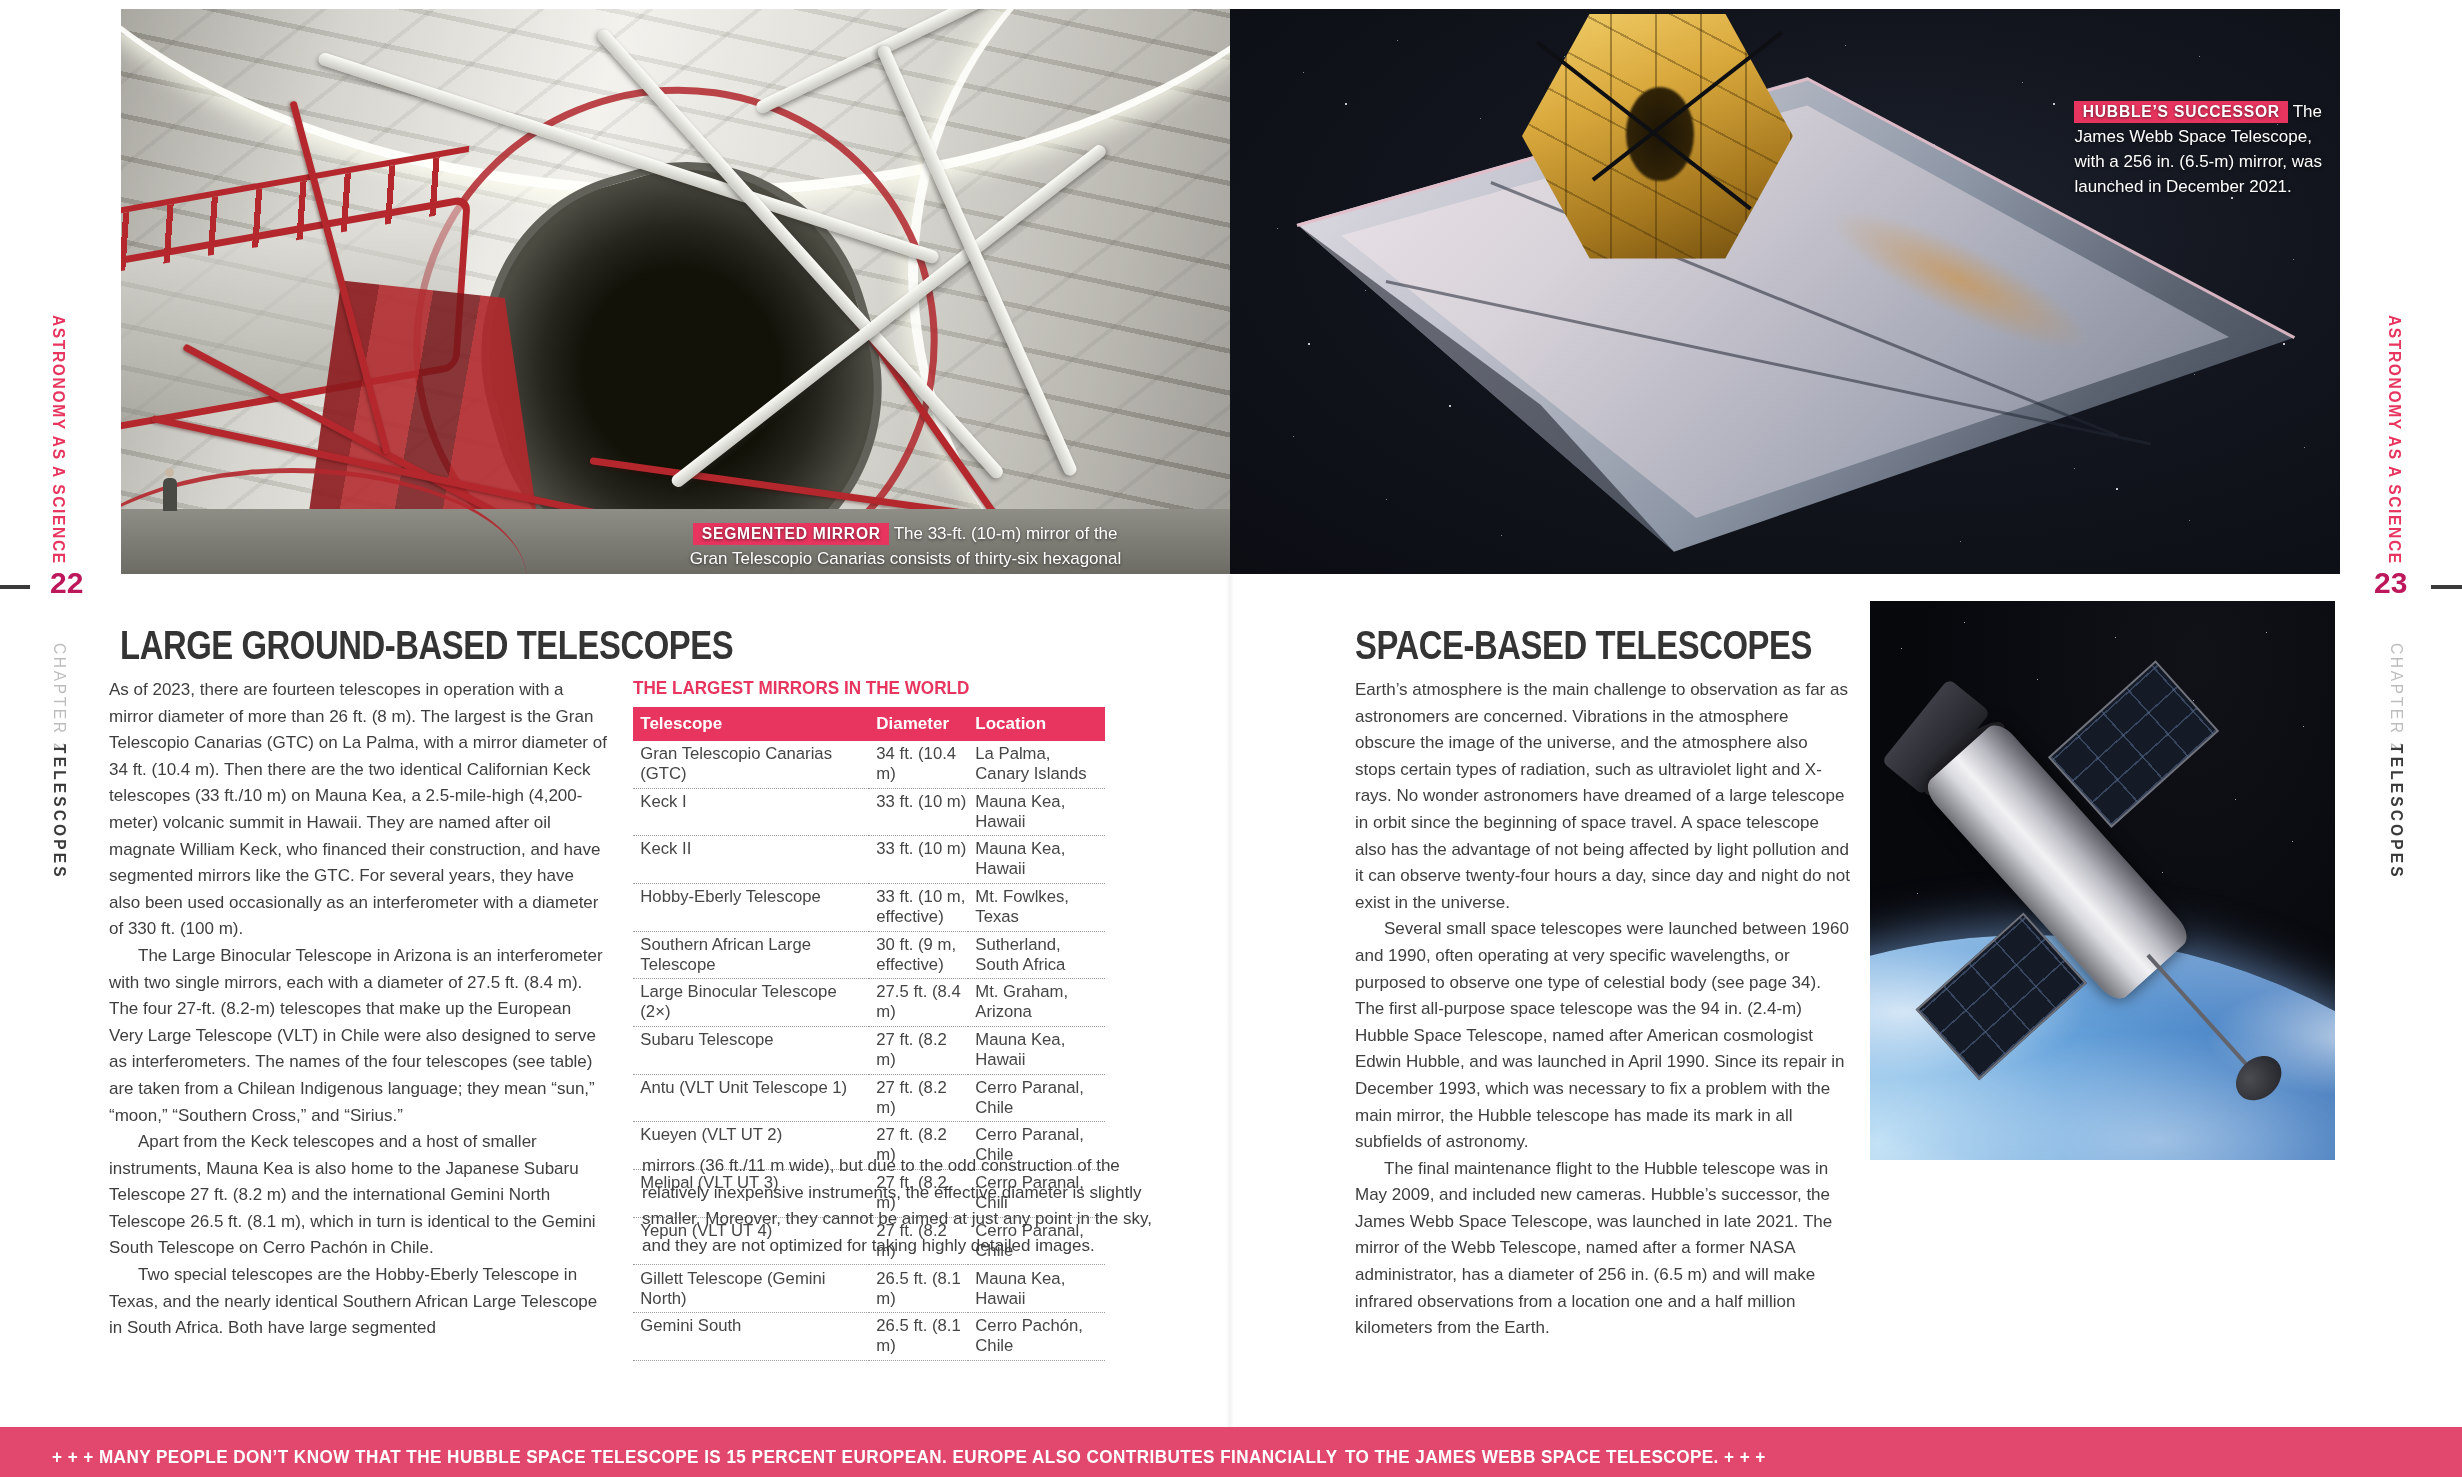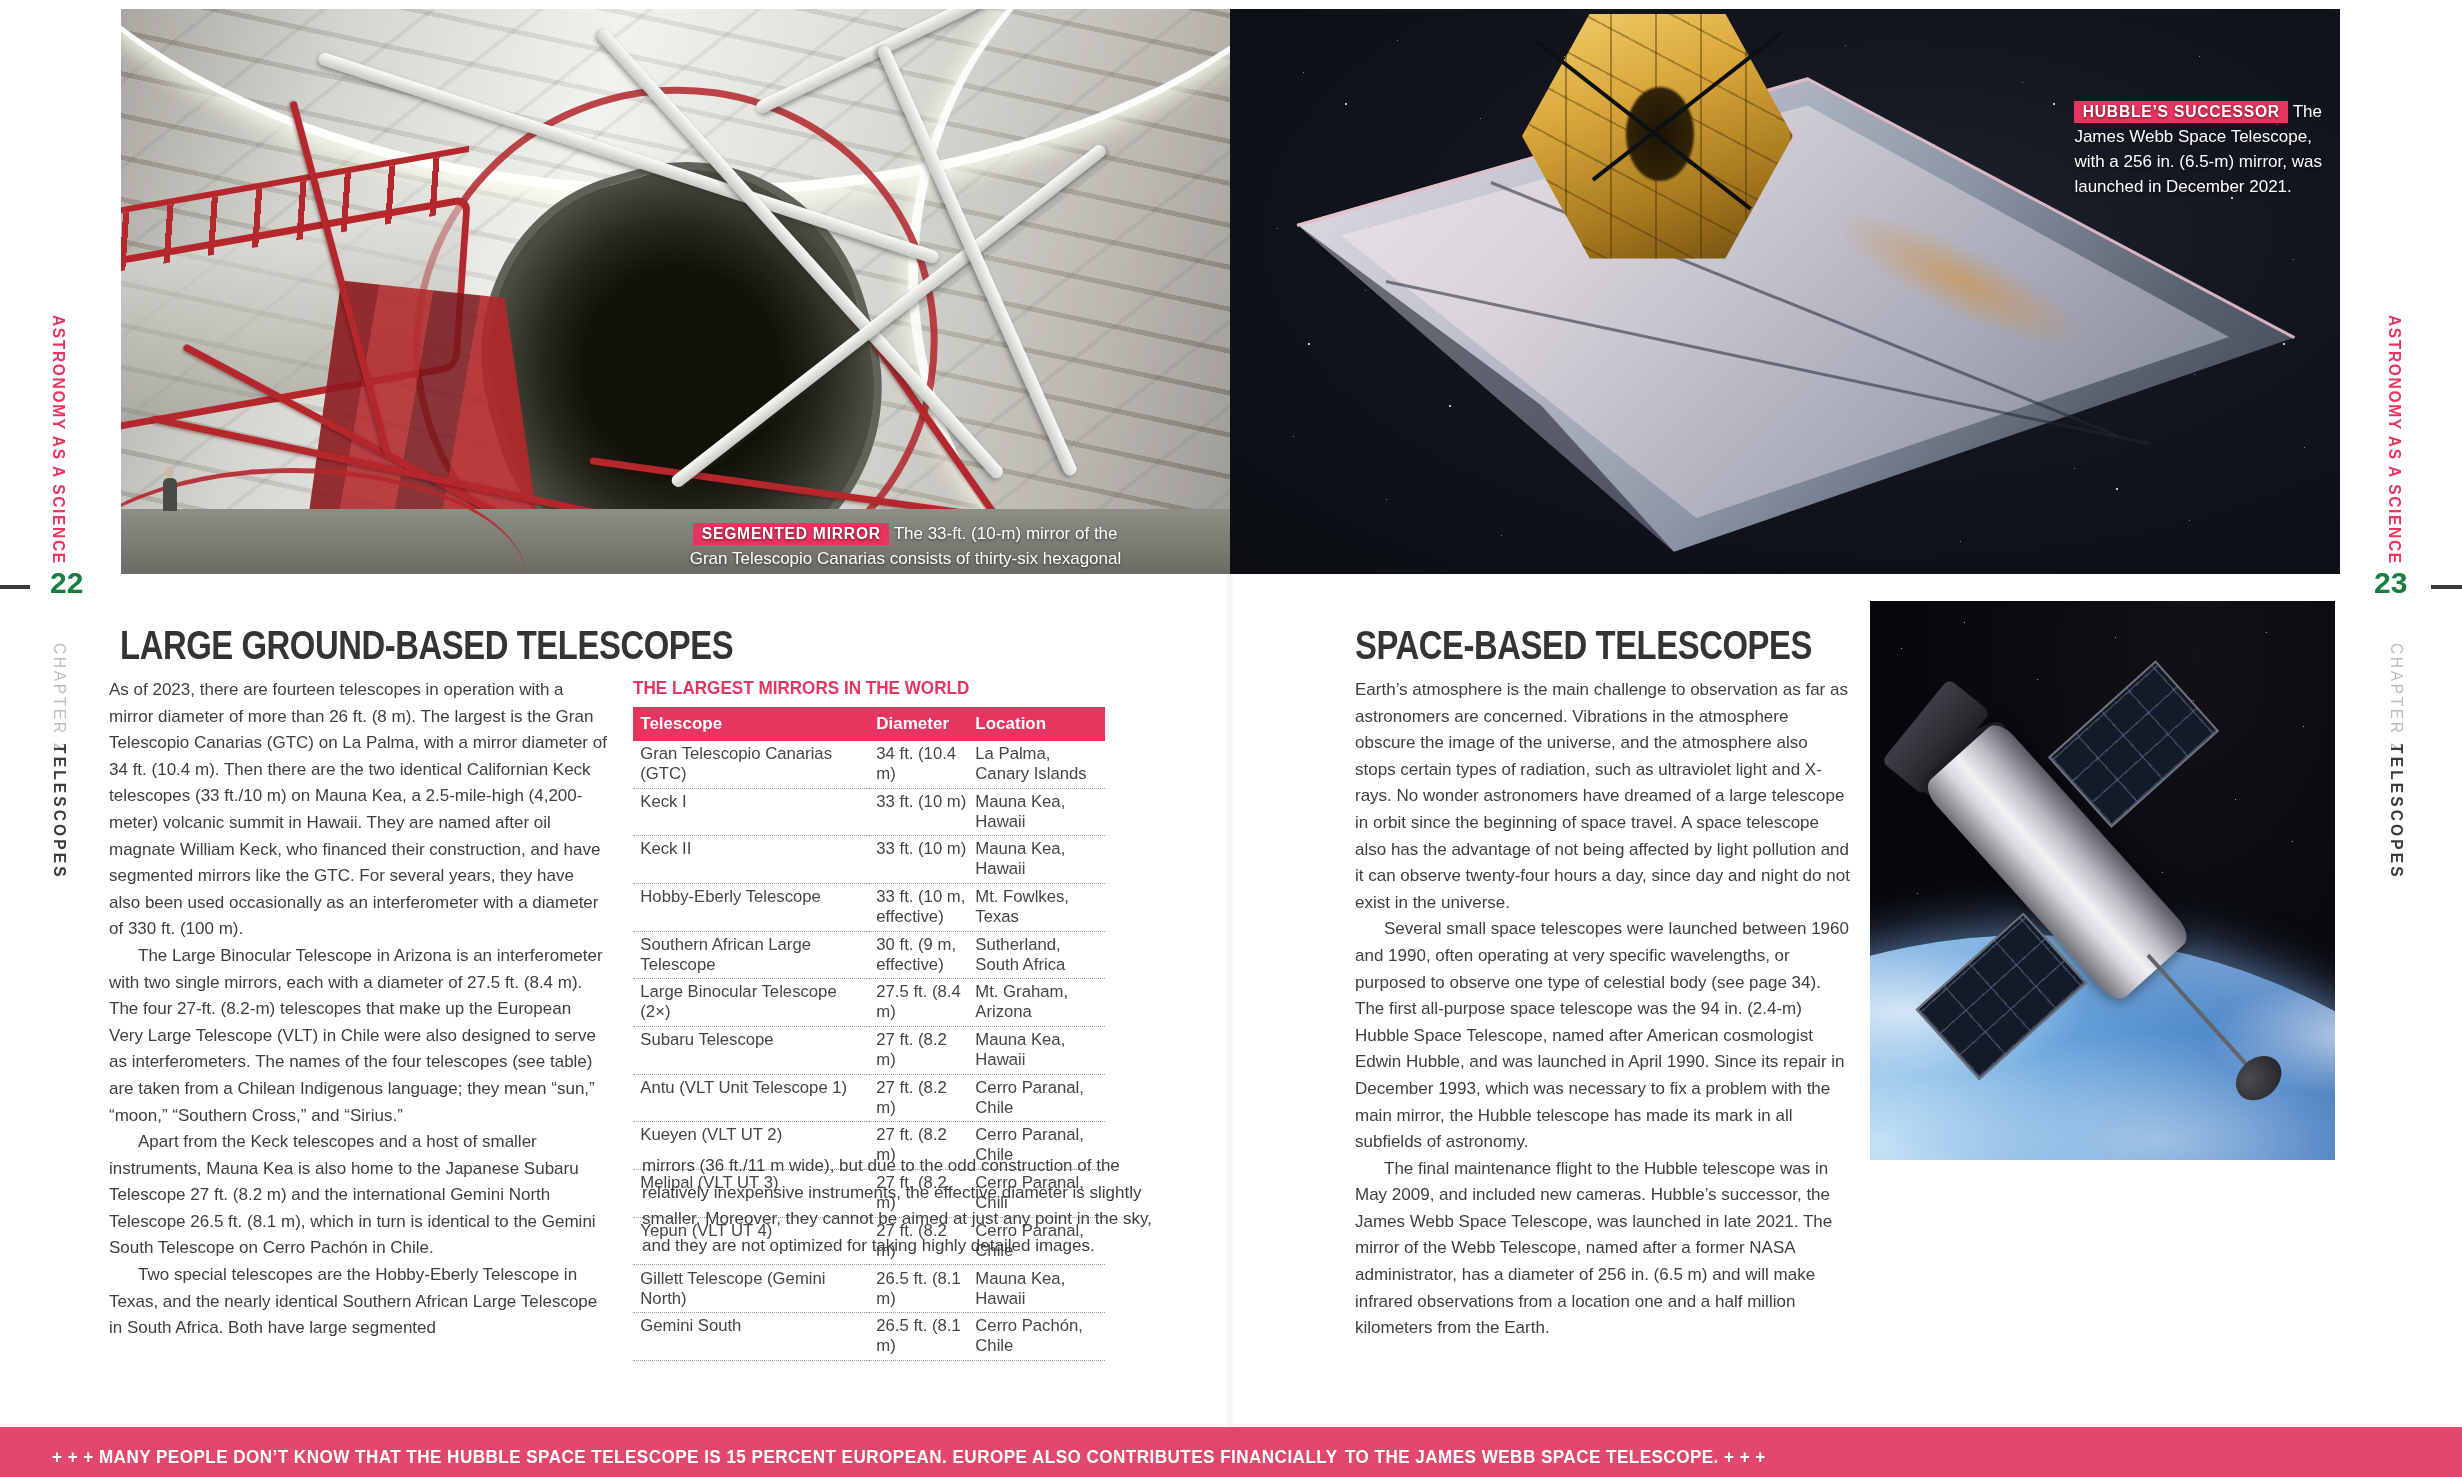--- a/index.html
+++ b/index.html
@@ -101,21 +101,21 @@
     font-size:15.6px;letter-spacing:0.8px;padding:3.6px 8.3px 3.1px;line-height:1;vertical-align:baseline;}
   .photo-caption{position:absolute;color:#fff;font-size:17px;line-height:25px;}
   #caption-gtc{left:558px;top:512px;width:453px;text-align:center;text-shadow:0 1px 3.1px rgba(0,0,0,.6);}
   #caption-jwst{right:15.6px;top:90px;width:250px;text-align:left;text-shadow:0 1px 3.1px rgba(0,0,0,.6);}
   #caption-hubble{left:1870px;top:1163px;width:469px;color:#6a6a6a;font-size:16.7px;line-height:24px;}
   
   .vert{position:absolute;writing-mode:vertical-rl;white-space:nowrap;}
   .series-label{color:#e8355f;font-weight:bold;font-size:15.6px;letter-spacing:1.6px;}
   .chapter-label{color:#bdbdbd;font-weight:400;font-size:15.6px;letter-spacing:2.6px;}
   .chapter-title{color:#3b3b3b;font-weight:800;font-size:15.6px;letter-spacing:3.1px;}
-  .pageno{position:absolute;font-size:30px;font-weight:bold;color:#15803d;}
+  .pageno{position:absolute;font-size:30px;font-weight:bold;color:#be185d;}
   .pagedash{position:absolute;height:3.6px;background:#3a3a3a;top:585px;}
   
   .headline{position:absolute;font-size:40px;font-weight:bold;color:#343434;line-height:1;
     letter-spacing:-0.5px;transform:scaleX(.82);transform-origin:left center;white-space:nowrap;}
   .bodycol{position:absolute;font-size:17px;line-height:26.6px;color:#3e3e3e;text-align:left;}
   .bodycol p{margin:0;}
   .bodycol p + p{text-indent:29px;}
   
   #table-block{position:absolute;left:633px;top:677px;width:472px;}
   .table-title{color:#e8355f;font-weight:bold;font-size:19px;letter-spacing:0;

